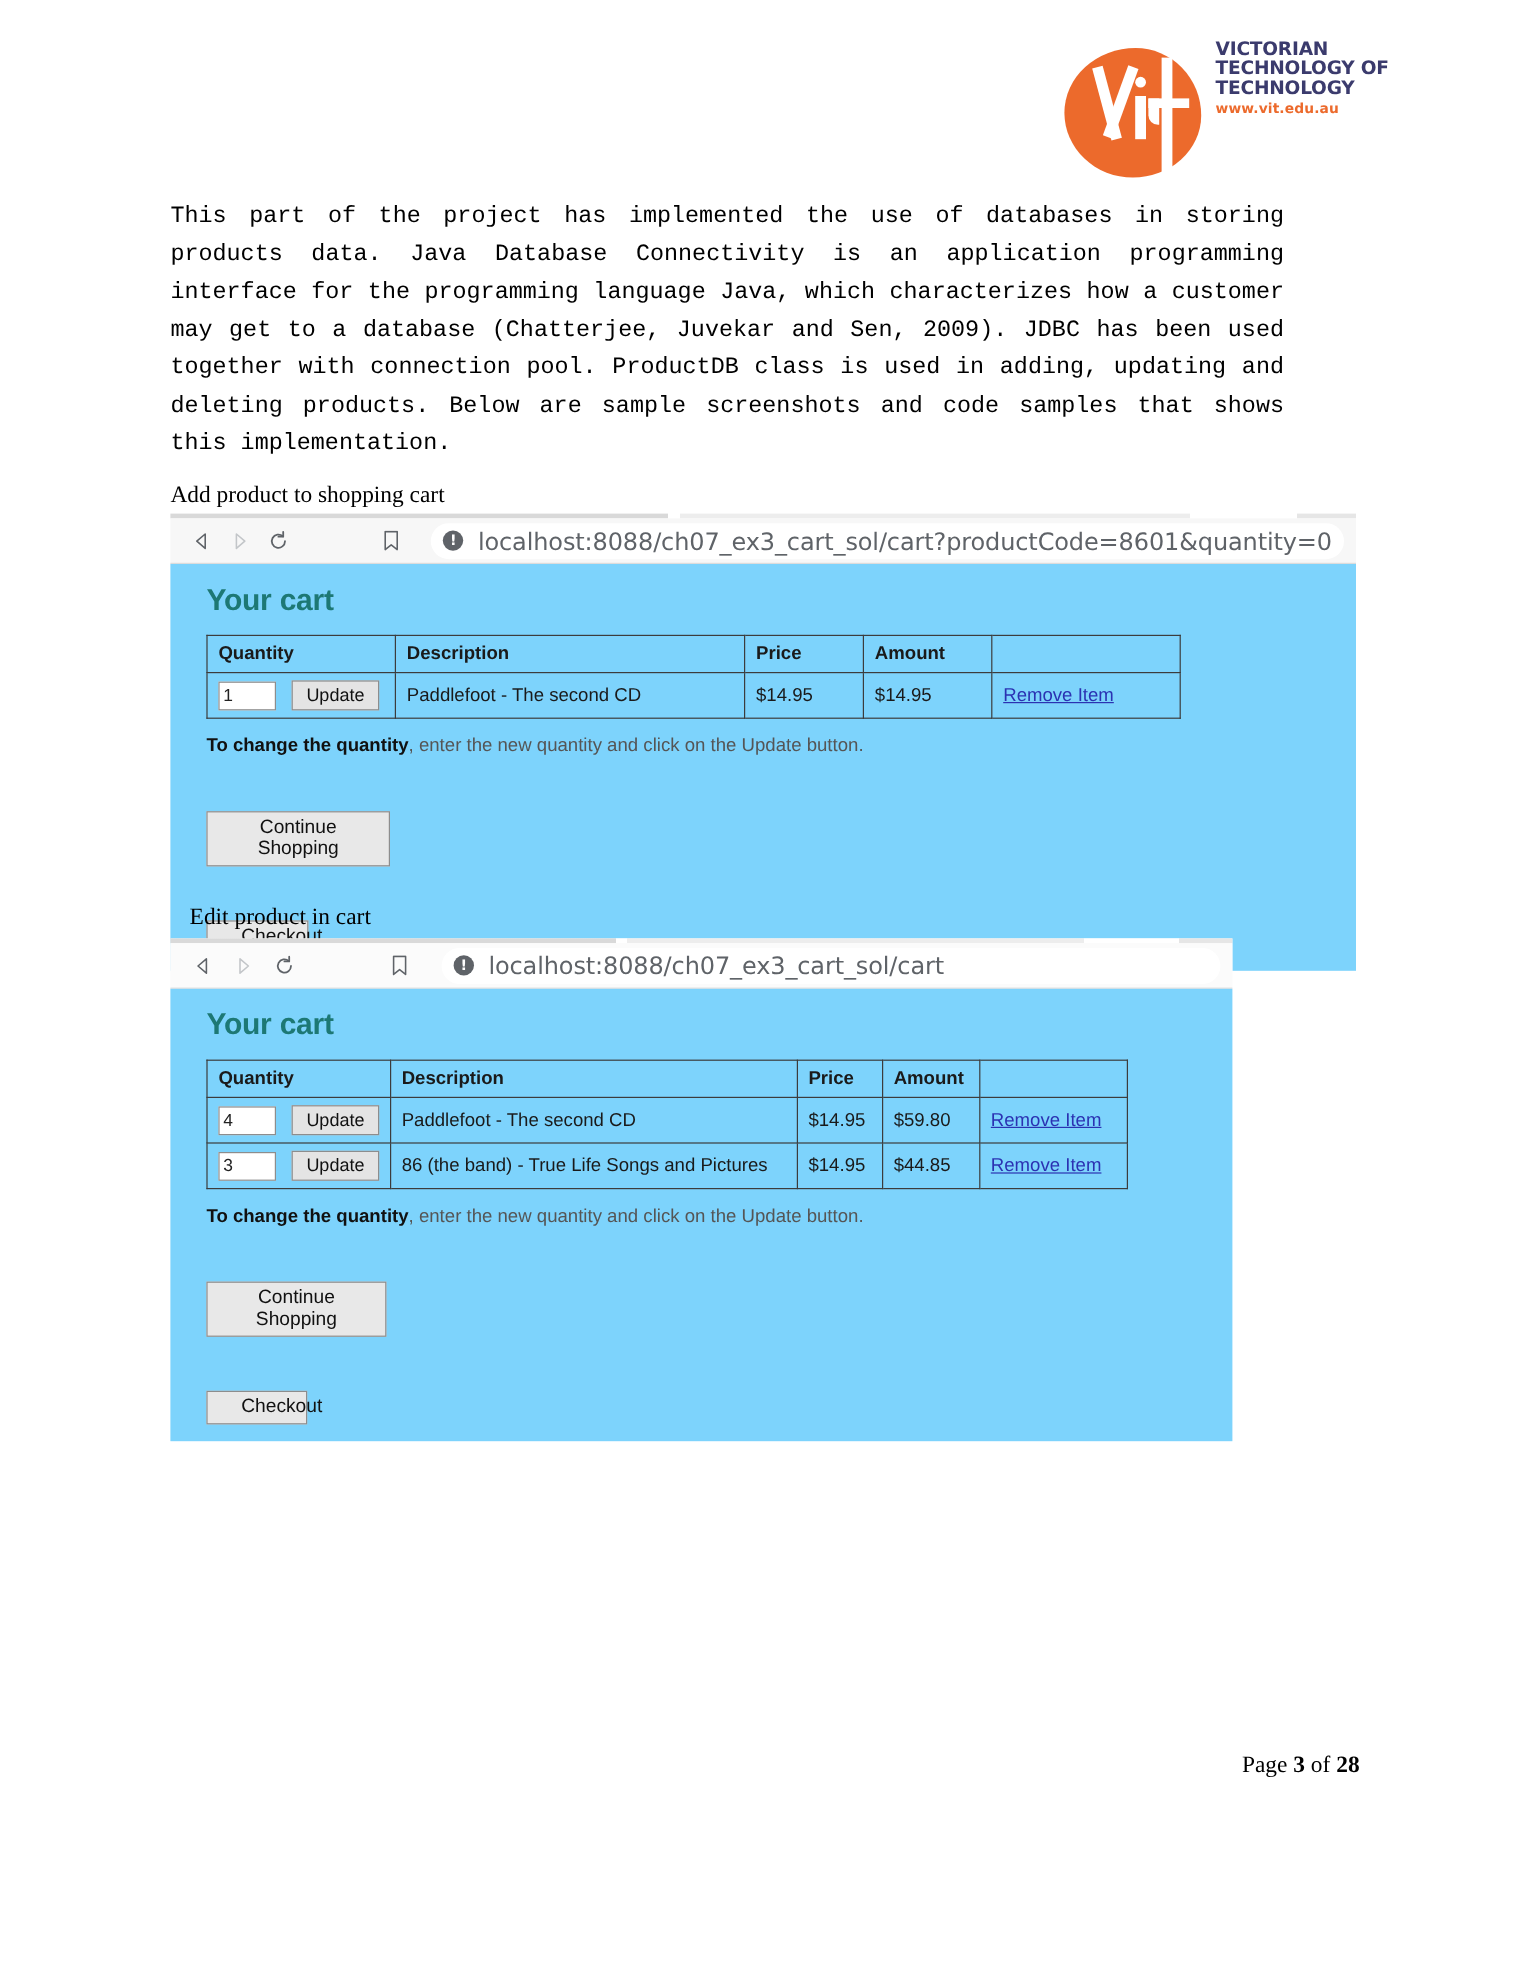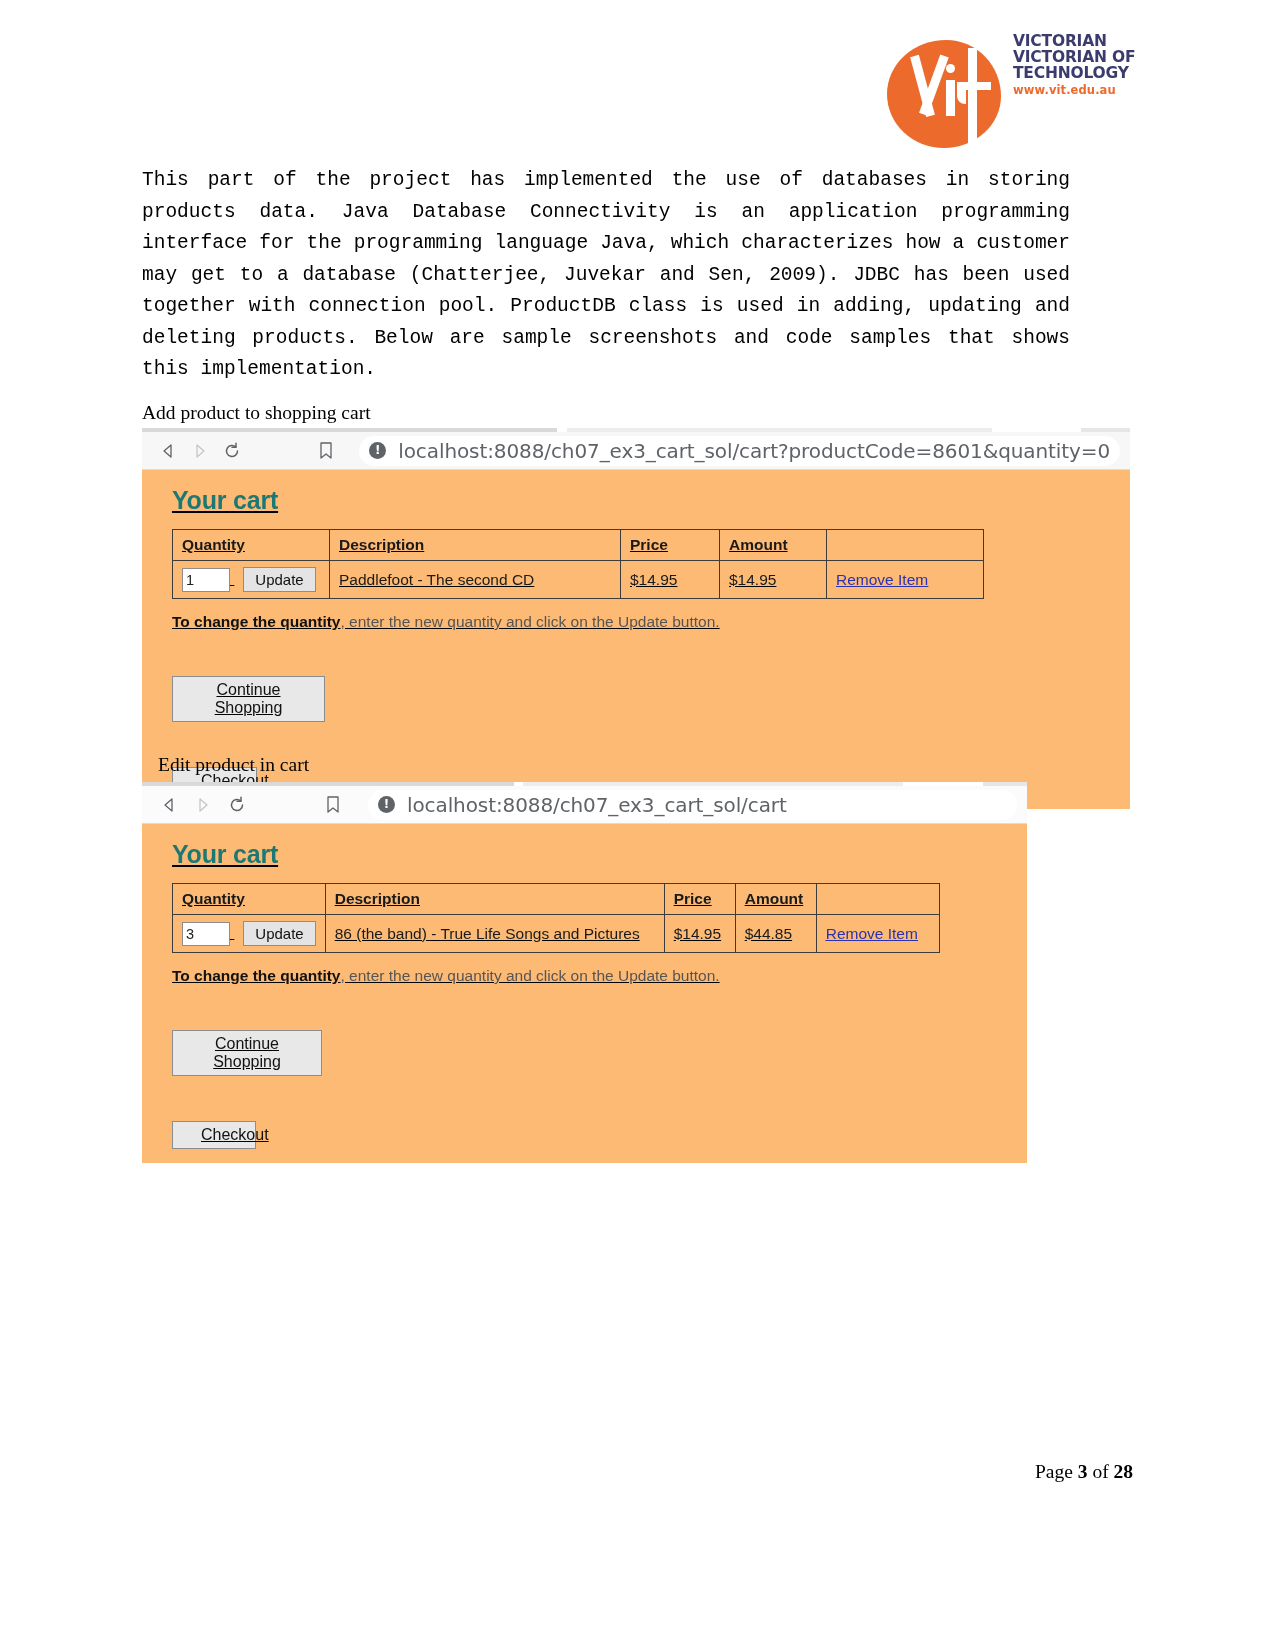--- a/index.html
+++ b/index.html
@@ -210,22 +210,21 @@
     margin-left: 12px;
     font-family: "DejaVu Sans", sans-serif;
     font-size: 20px;
     color: #5f6368;
     letter-spacing: -0.1px;
     white-space: nowrap;
   }
 
   .page-body {
     padding: 16px 0 10px 30px;
-    background: #fdba74;
-    text-decoration: underline;
+    background: #7dd3fc;
   }
   .cart-title {
     font-family: "Liberation Sans", sans-serif;
     font-weight: bold;
     font-size: 25px;
     color: #1d7874;
     margin: 0 0 14px 0;
     letter-spacing: -0.2px;
   }
   .cart-table {
@@ -326,21 +325,21 @@
     <div class="logo-blob"></div>
     <div class="logo-v"></div>
     <div class="logo-i-dot"></div>
     <div class="logo-i"></div>
     <div class="logo-t-stem"></div>
     <div class="logo-t-bar"></div>
     <div class="logo-t-hook"></div>
   </div>
   <div class="logo-text">
     <div class="logo-line"><span>VICTORIAN</span></div>
-    <div class="logo-line"><span>VICTORIAN OF</span></div>
+    <div class="logo-line"><span>TECHNOLOGY OF</span></div>
     <div class="logo-line"><span>TECHNOLOGY</span></div>
     <div class="logo-url">www.vit.edu.au</div>
   </div>
 </div>
 
 <div class="content">
   <p class="para">This part of the project has implemented the use of databases in storing products data.  Java Database Connectivity is an application programming interface for the programming language Java, which characterizes how a customer may get to a database (Chatterjee, Juvekar and Sen, 2009). JDBC has been used together with connection pool.  ProductDB class is used in adding, updating and deleting products. Below are sample screenshots and code samples that shows this implementation.</p>
 </div>
 
 <div style="position:absolute; left:142px; top:402px; width:900px;">
@@ -460,20 +459,32 @@
           <th class="c-qty">Quantity</th>
           <th class="c-desc">Description</th>
           <th class="c-price">Price</th>
           <th class="c-amt">Amount</th>
           <th class="c-rem"></th>
         </tr>
       </thead>
       <tbody>
         <tr>
           <td class="c-qty">
+            <input class="qty-input" type="text" value="4" style="">
+            <button class="update-btn">Update</button>
+          </td>
+          <td class="c-desc">Paddlefoot - The second CD</td>
+          <td class="c-price">$14.95</td>
+          <td class="c-amt">$59.80</td>
+          <td class="c-rem">
+            <span class="remove-link">Remove Item</span>
+          </td>
+        </tr>
+        <tr>
+          <td class="c-qty">
             <input class="qty-input" type="text" value="3" style="">
             <button class="update-btn">Update</button>
           </td>
           <td class="c-desc">86 (the band) - True Life Songs and Pictures</td>
           <td class="c-price">$14.95</td>
           <td class="c-amt">$44.85</td>
           <td class="c-rem">
             <span class="remove-link">Remove Item</span>
           </td>
         </tr>

